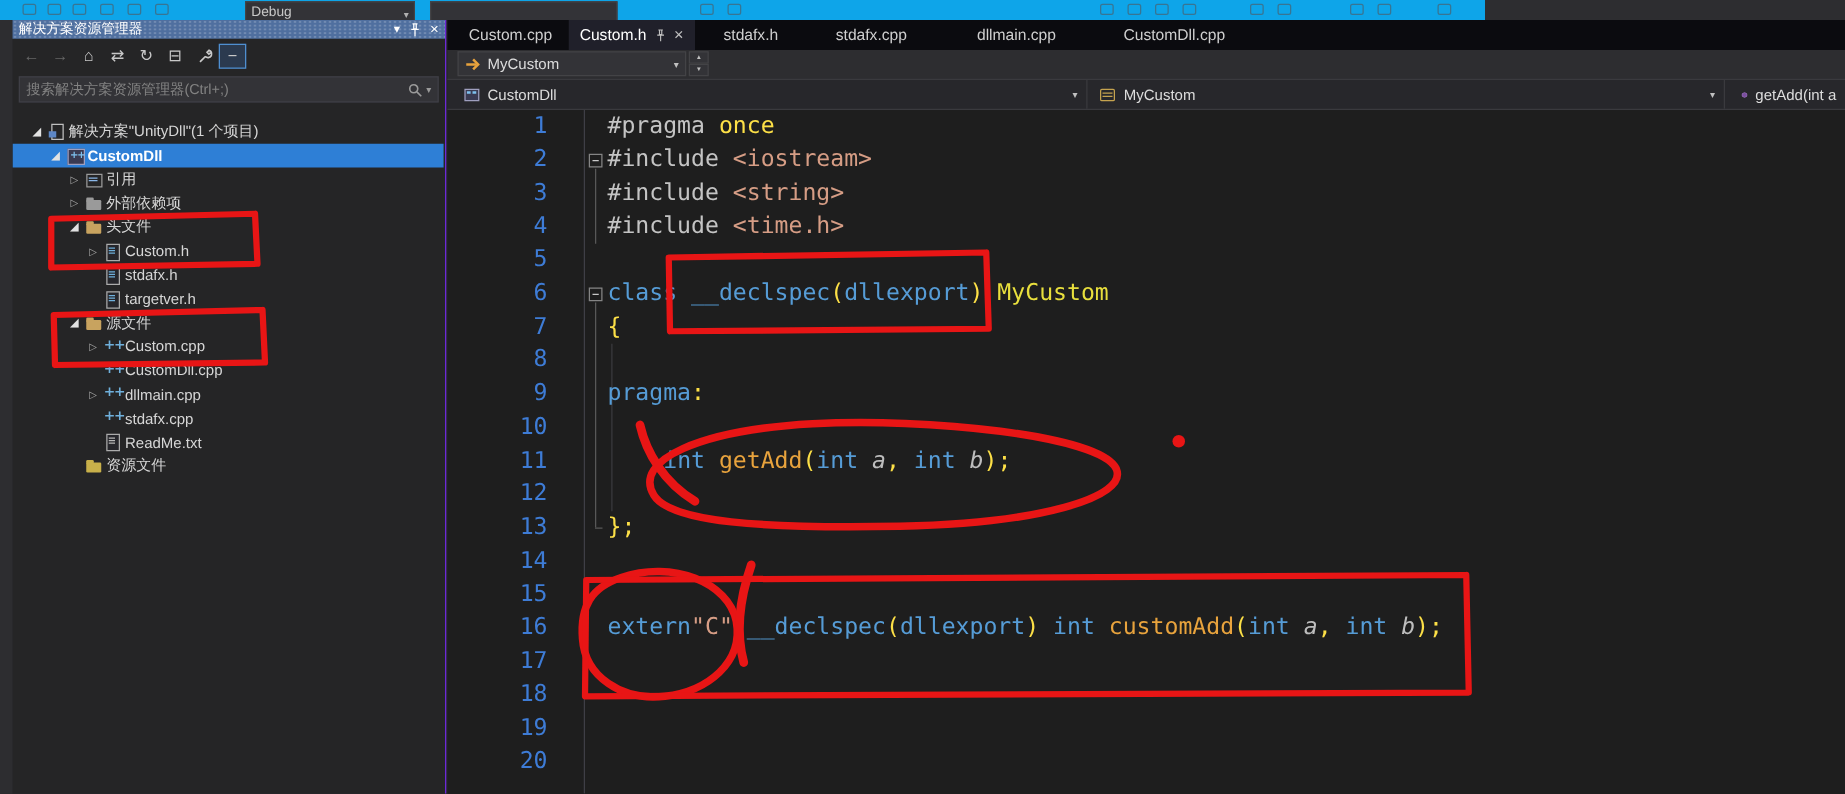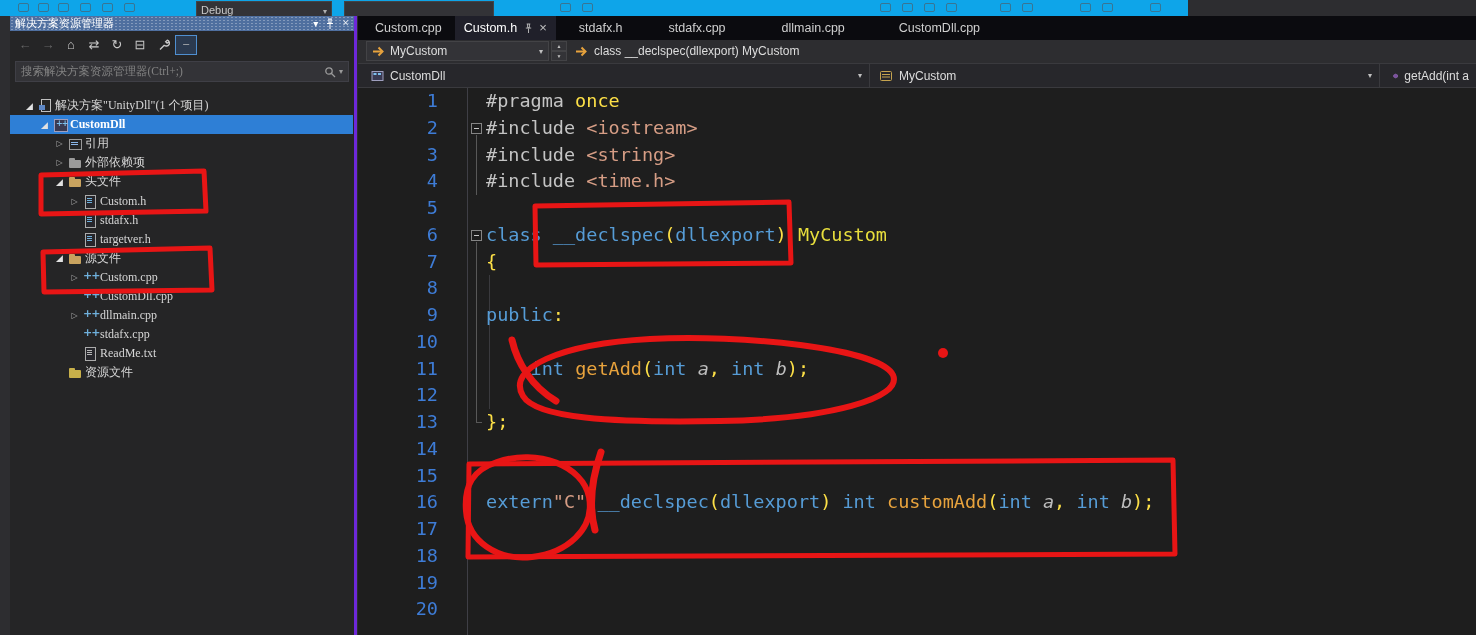--- a/index.html
+++ b/index.html
@@ -9,21 +9,21 @@
   
   #top-strip{position:absolute;left:0;top:0;width:1188px;height:16px;background:#0ea5e9;overflow:hidden;z-index:6;}
   .tb-hint{position:absolute;top:3px;width:11px;height:9px;border:1px solid #55555a;border-radius:2px;opacity:.6;}
   .tb-combo{position:absolute;left:196px;top:1px;width:136px;height:18px;background:#333337;border:1px solid #434346;
     color:#c8c8c8;font-size:11px;line-height:14px;padding:1px 4px;}
   .tb-combo .chev{float:right;font-size:8px;margin-top:2px;color:#b0b0b0;}
   .tb-combo2{position:absolute;left:344px;top:1px;width:150px;height:18px;background:#333337;border:1px solid #434346;}
 
   
   #solution-explorer{position:absolute;left:10px;top:16px;width:347px;bottom:0;background:#252526;
-    border-right:3px solid #6d28d9;z-index:2;font-family:Liberation Serif, serif;}
+    border-right:1px solid #6d28d9;z-index:2;}
   .se-title{height:15px;background-color:#4f6f9f;
     background-image:radial-gradient(rgba(255,255,255,.3) .8px,transparent 1px);background-size:4px 3px;
     display:flex;align-items:center;padding:0 5px;color:#fff;font-size:11px;line-height:15px;}
   .se-title-text{flex:1;white-space:nowrap;overflow:hidden;}
   .se-title .tbtn{margin-left:7px;color:#fff;font-size:10px;display:flex;align-items:center;}
   .se-toolbar{height:27px;display:flex;align-items:center;padding:2px 4px;gap:1px;}
   .se-tool{width:22px;height:20px;display:flex;align-items:center;justify-content:center;color:#c8c8c8;font-size:13px;}
   .se-tool.dim{color:#666;}
   .se-tool.boxed{border:1px solid #4f8fd0;background:#2b3a4f;width:22px;}
   .se-search{position:relative;margin:3px 5px 5px 5px;height:21px;background:#333337;border:1px solid #3f3f46;
@@ -282,27 +282,20 @@
       <svg width="13" height="11" viewBox="0 0 13 11">
           <path d="M1 5.5h8" stroke="#e8a33d" stroke-width="2"></path>
           <path d="M6.5 1.5 l4 4 -4 4" fill="none" stroke="#e8a33d" stroke-width="2"></path>
         </svg>
       <span>MyCustom</span>
       <span class="chev">▾</span>
     </div>
     <div class="nav1-spinner">
       <span class="spin-btn">▲</span>
       <span class="spin-btn">▼</span>
-    </div>
-    <div class="nav1-def">
-      <svg width="13" height="11" viewBox="0 0 13 11">
-          <path d="M1 5.5h8" stroke="#e8a33d" stroke-width="2"></path>
-          <path d="M6.5 1.5 l4 4 -4 4" fill="none" stroke="#e8a33d" stroke-width="2"></path>
-        </svg>
-      <span>class __declspec(dllexport) MyCustom</span>
     </div>
   </div>
 
   <div id="nav2">
     <div class="nav2-combo" id="nav2-project">
       <svg width="13" height="12" viewBox="0 0 13 12">
           <rect x="1" y="1.5" width="11" height="9" fill="#3a3a52" stroke="#9f9fbf"></rect>
           <rect x="2.5" y="3" width="3" height="2" fill="#7ec0ee"></rect>
           <rect x="7" y="3" width="3" height="2" fill="#7ec0ee"></rect>
         </svg>
@@ -359,21 +352,21 @@
     <div id="brace-guide"></div>
     <div id="code-col">
         <div class="code-row"><span class="tok-pre">#pragma</span><span class="tok-pl"> once</span></div>
         <div class="code-row"><span class="tok-pre">#include </span><span class="tok-str">&lt;iostream&gt;</span></div>
         <div class="code-row"><span class="tok-pre">#include </span><span class="tok-str">&lt;string&gt;</span></div>
         <div class="code-row"><span class="tok-pre">#include </span><span class="tok-str">&lt;time.h&gt;</span></div>
         <div class="code-row"></div>
         <div class="code-row"><span class="tok-kw">class </span><span class="tok-kw">__declspec</span><span class="tok-pl">(</span><span class="tok-kw">dllexport</span><span class="tok-pl">) </span><span class="tok-cls">MyCustom</span></div>
         <div class="code-row"><span class="tok-pl">{</span></div>
         <div class="code-row"></div>
-        <div class="code-row"><span class="tok-kw">public</span><span class="tok-pl">:</span></div>
+        <div class="code-row"><span class="tok-kw">pragma</span><span class="tok-pl">:</span></div>
         <div class="code-row"></div>
         <div class="code-row"><span class="tok-pl">    </span><span class="tok-kw">int</span><span class="tok-pl"> </span><span class="tok-fn">getAdd</span><span class="tok-pl">(</span><span class="tok-kw">int</span><span class="tok-pl"> </span><span class="tok-param">a</span><span class="tok-pl">, </span><span class="tok-kw">int</span><span class="tok-pl"> </span><span class="tok-param">b</span><span class="tok-pl">);</span></div>
         <div class="code-row"></div>
         <div class="code-row"><span class="tok-pl">};</span></div>
         <div class="code-row"></div>
         <div class="code-row"></div>
         <div class="code-row"><span class="tok-kw">extern</span><span class="tok-str">"C"</span><span class="tok-pl"> </span><span class="tok-kw">__declspec</span><span class="tok-pl">(</span><span class="tok-kw">dllexport</span><span class="tok-pl">) </span><span class="tok-kw">int</span><span class="tok-pl"> </span><span class="tok-fn">customAdd</span><span class="tok-pl">(</span><span class="tok-kw">int</span><span class="tok-pl"> </span><span class="tok-param">a</span><span class="tok-pl">, </span><span class="tok-kw">int</span><span class="tok-pl"> </span><span class="tok-param">b</span><span class="tok-pl">);</span></div>
         <div class="code-row"></div>
         <div class="code-row"></div>
         <div class="code-row"></div>

